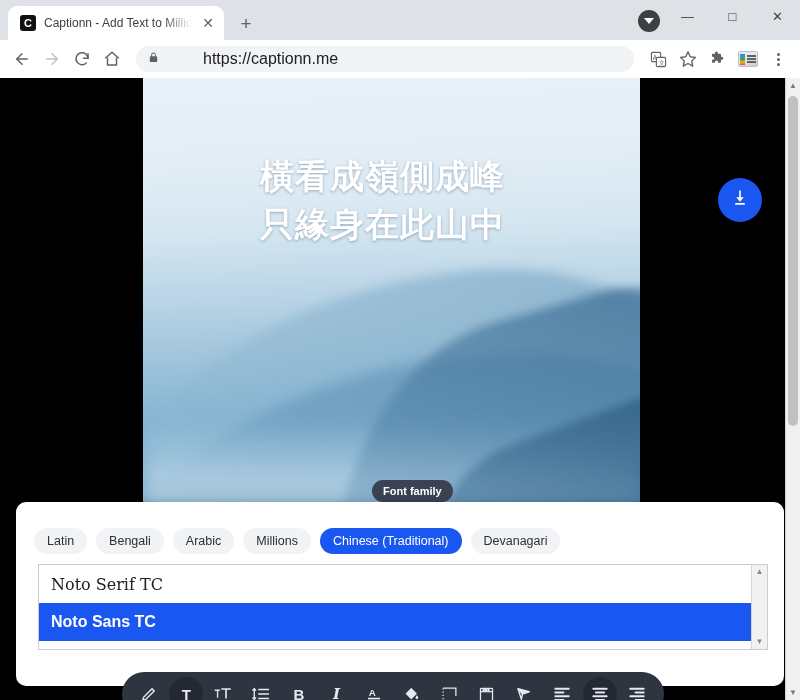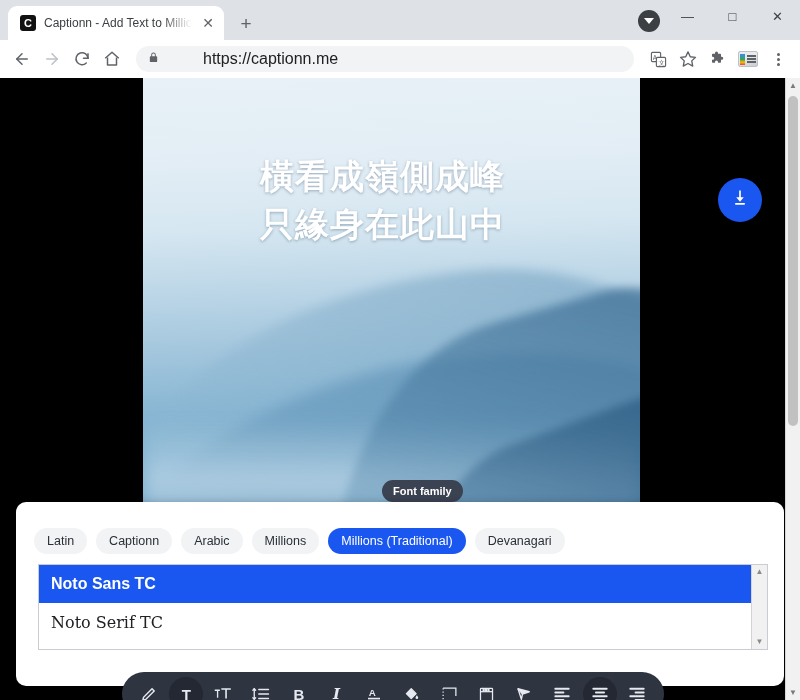--- a/index.html
+++ b/index.html
@@ -185,21 +185,21 @@
 
   .download-btn {
     position: absolute; right: 38px; top: 100px;
     width: 44px; height: 44px; border-radius: 50%;
     background: #1a56f0;
     display: flex; align-items: center; justify-content: center;
     box-shadow: 0 2px 6px rgba(0,0,0,.4);
   }
 
   .font-tip {
-    position: absolute; left: 382px; top: 402px;
+    position: absolute; left: 372px; top: 402px;
     background: #3b4252; color: #fff;
     font-size: 11px; font-weight: bold;
     padding: 5px 11px; border-radius: 11px;
     white-space: nowrap;
   }
 
   
   .panel {
     position: absolute; left: 16px; top: 424px;
     width: 768px; height: 184px;
@@ -390,31 +390,31 @@
             <rect x="6" y="18" width="12" height="2.2" rx="1"></rect>
           </svg>
       </span>
     </div>
 
     <div class="font-tip">Font family</div>
 
     <div class="panel">
       <div class="chips">
         <div class="chip">Latin</div>
-        <div class="chip">Captionn</div>
+        <div class="chip">Bengali</div>
         <div class="chip">Arabic</div>
         <div class="chip">Millions</div>
-        <div class="chip active">Millions (Traditional)</div>
+        <div class="chip active">Chinese (Traditional)</div>
         <div class="chip">Devanagari</div>
 
       </div>
 
       <div class="fontlist">
+        <div class="fopt serif">Noto Serif TC</div>
         <div class="fopt sel">Noto Sans TC</div>
-        <div class="fopt serif">Noto Serif TC</div>
         <div class="vscroll">
           <div class="arw">▲</div>
           <div class="arw">▼</div>
         </div>
       </div>
     </div>
 
     <div class="edit-toolbar">
       <div class="et">
         <svg width="17" height="17" viewBox="0 0 24 24" fill="none" stroke="#e6e9ef" stroke-width="2" stroke-linecap="round">

